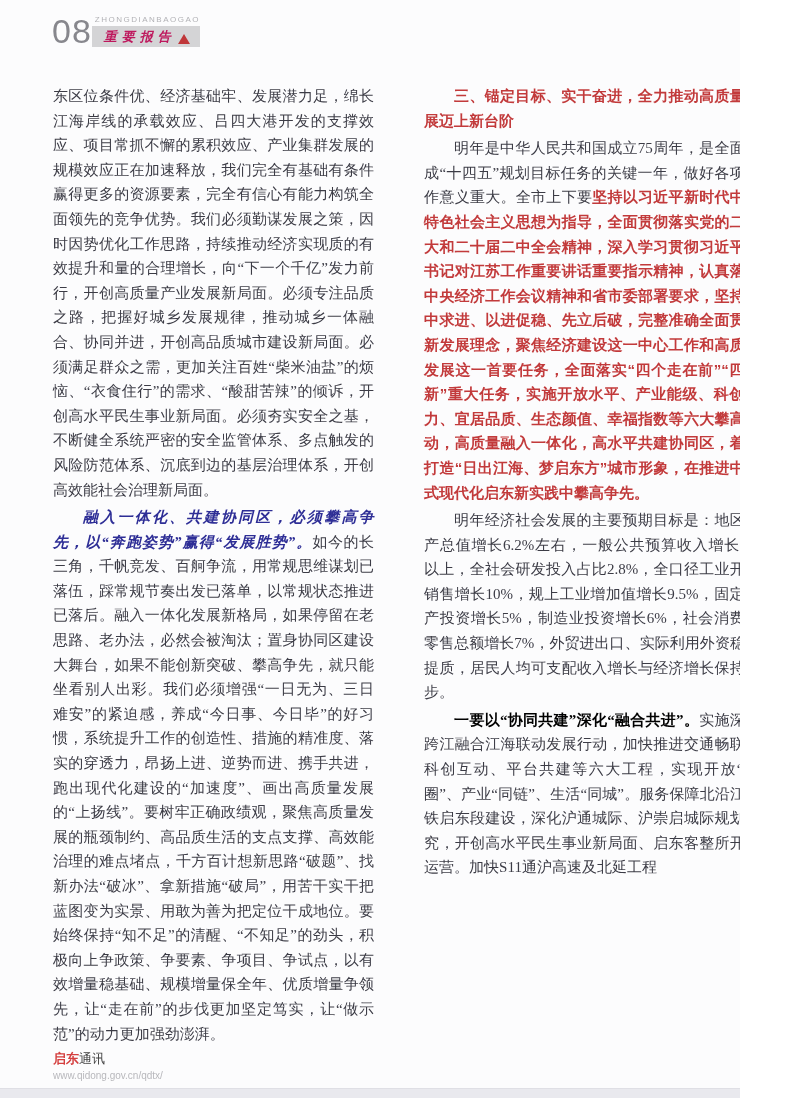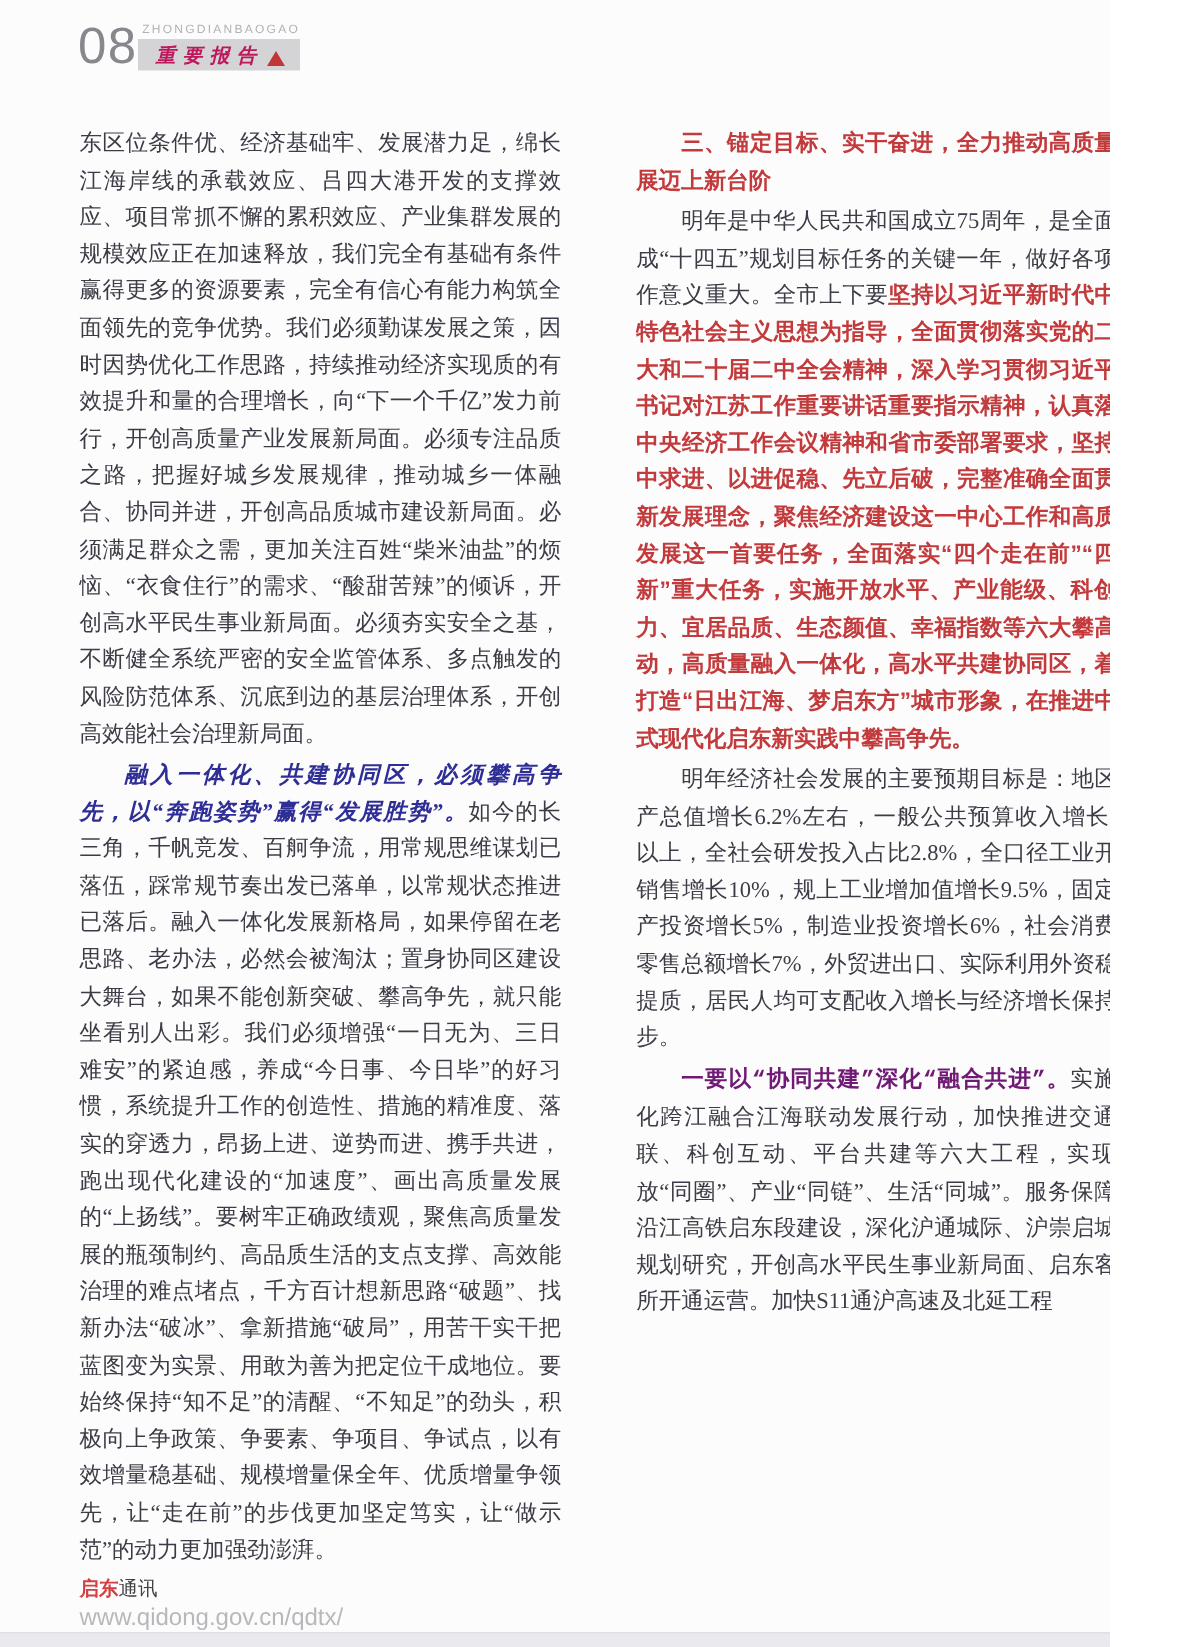--- a/index.html
+++ b/index.html
@@ -52,31 +52,31 @@
   .run-body { color:#3c3c46; }
   .run-kai-blue {
     color:#2e2e96; font-weight:bold; font-style:italic;
     letter-spacing:0.5px;
   }
   .run-red-bold {
     color:#c23a3b; font-weight:bold;
     font-family:"Liberation Sans","DejaVu Sans",sans-serif;
   }
   .run-hei-bold {
-    color:#701a75; font-weight:bold;
-    font-family:Liberation Mono, monospace;
+    color:#000000; font-weight:bold;
+    font-family:Liberation Serif, serif;
   }
   
   .footer { position:absolute; left:53px; top:1051px; }
   .footer-brand { font-size:13px; line-height:16px; font-family:"Liberation Sans","DejaVu Sans",sans-serif; }
   .brand-bold  { color:#d43f3f; font-weight:bold; }
   .brand-light { color:#404040; }
   .footer-url {
     font-family:"Liberation Sans","DejaVu Sans",sans-serif;
-    font-size:16px; color:#b8b8bc; margin-top:3px;
+    font-size:10px; color:#b8b8bc; margin-top:3px;
   }
   .bottom-bar {
     position:absolute; left:0; bottom:0; width:800px; height:10px;
     background:#e9e9ee; border-top:1px solid #dfdfe5;
   }
 </style>
 </head>
 <body>
 
 <div class="page">

